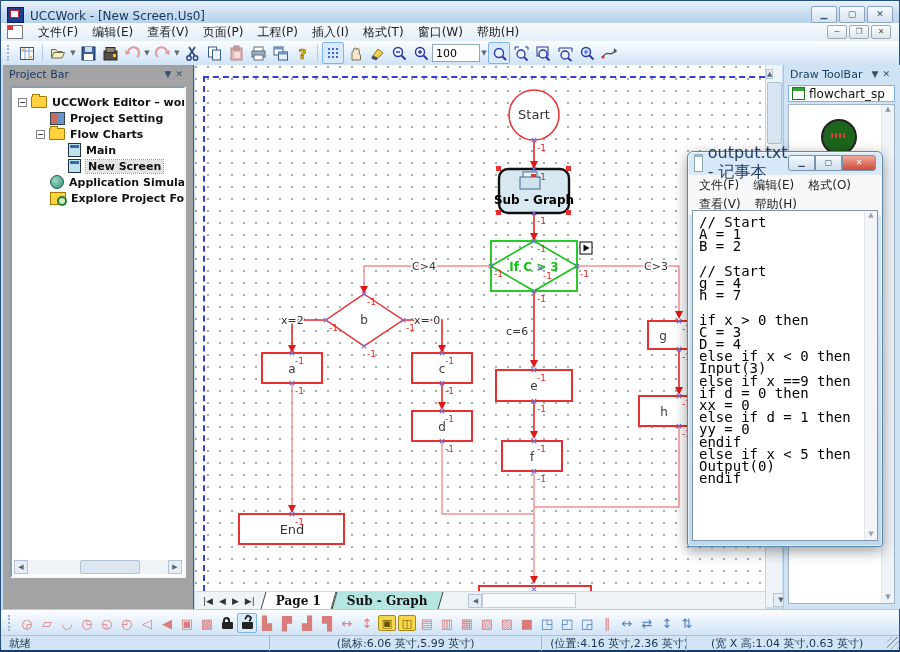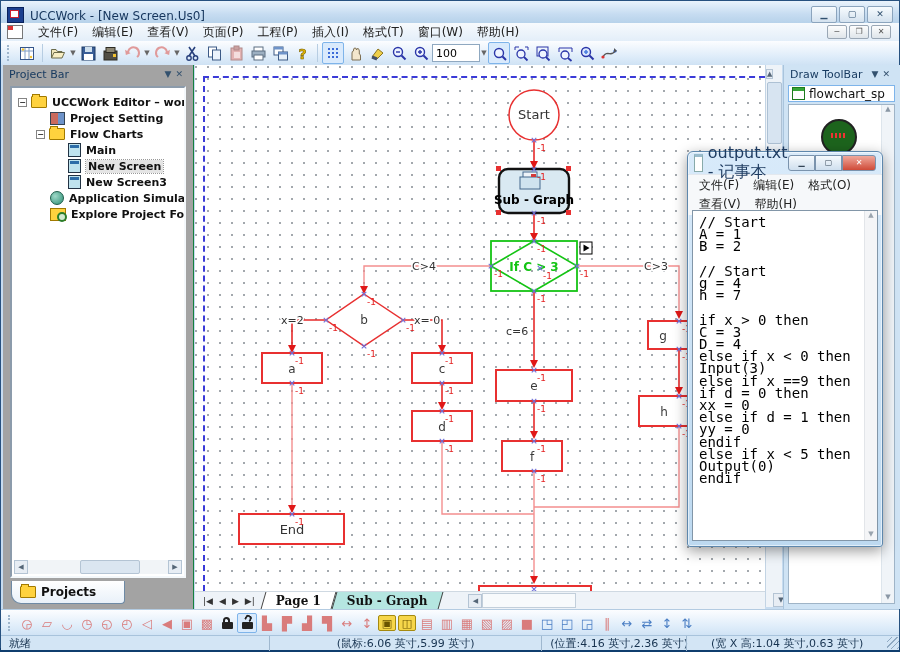--- a/index.html
+++ b/index.html
@@ -364,41 +364,33 @@
           <span>Flow Charts</span>
         </div>
         <div class="tr" style="padding-left:56px">
           <span class="iscr"></span>
           <span>Main</span>
         </div>
         <div class="tr" style="padding-left:56px">
           <span class="iscr"></span>
           <span class="tsel">New Screen</span>
         </div>
-        <div class="tr" style="padding-left:56px">
-          <span class="iscr"></span>
-          <span>New Screen3</span>
-        </div>
         <div class="tr" style="padding-left:38px">
           <span class="isim"></span>
           <span>Application Simulate</span>
         </div>
         <div class="tr" style="padding-left:38px">
           <span class="iexp"></span>
           <span>Explore Project Folder</span>
         </div>
         <div class="hscroll">
           <span class="sbtn">◀</span>
           <span class="sthumb" style="width:58px;margin-left:52px"></span>
           <span class="sbtn" style="margin-left:auto">▶</span>
         </div>
-      </div>
-      <div class="projtab">
-        <span class="ifolder"></span>
-        <span>Projects</span>
       </div>
     </div>
 
     <div class="canvas">
       <div class="pb-top"></div>
       <div class="pb-left"></div>
       <svg class="fc-svg" width="570" height="526" viewBox="0 0 570 526">
         <defs>
           <g id="cmark">
             <text class="mx" x="0" y="3">×</text>

